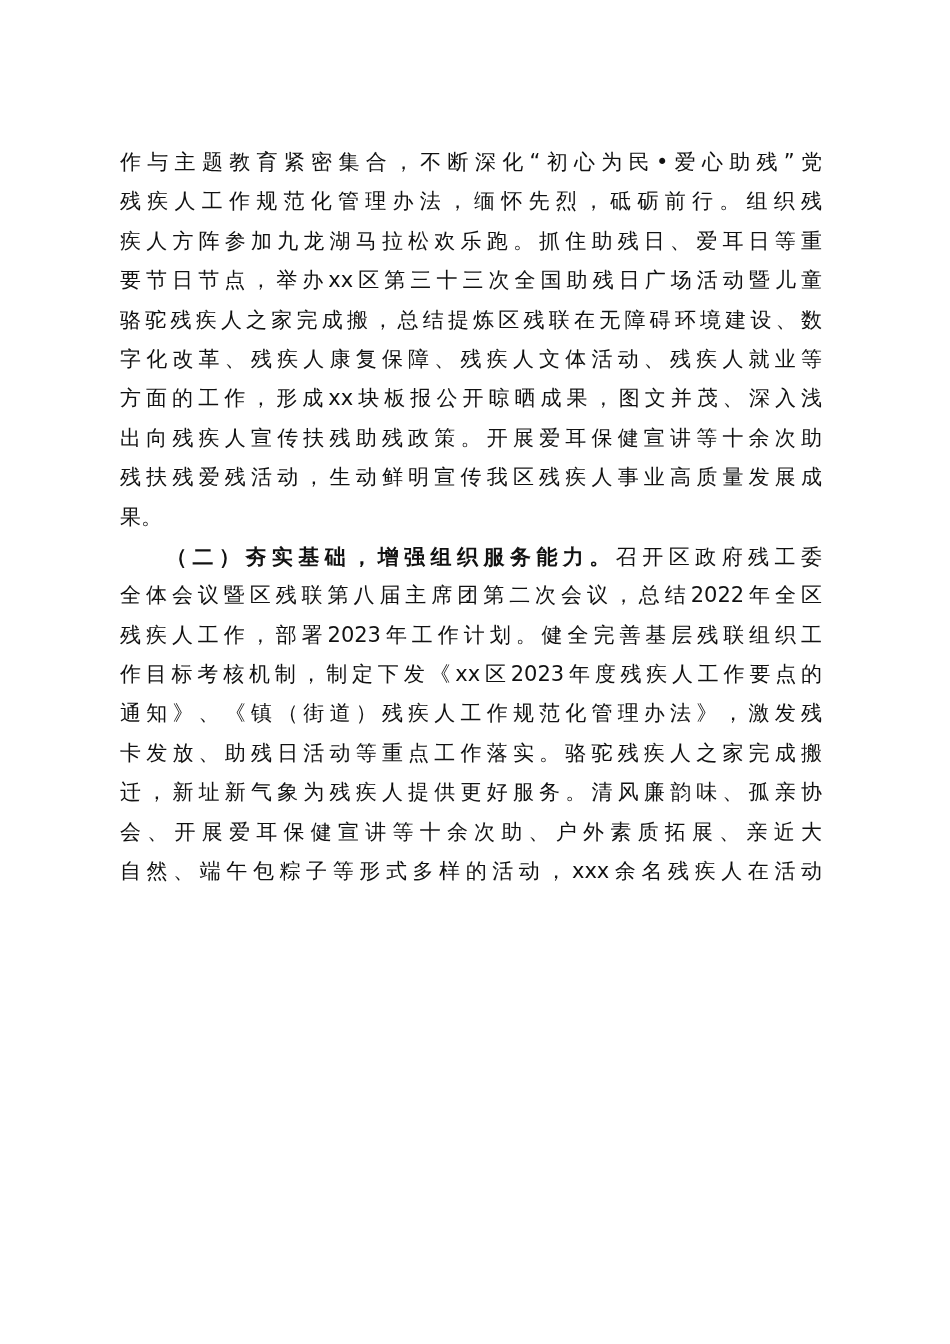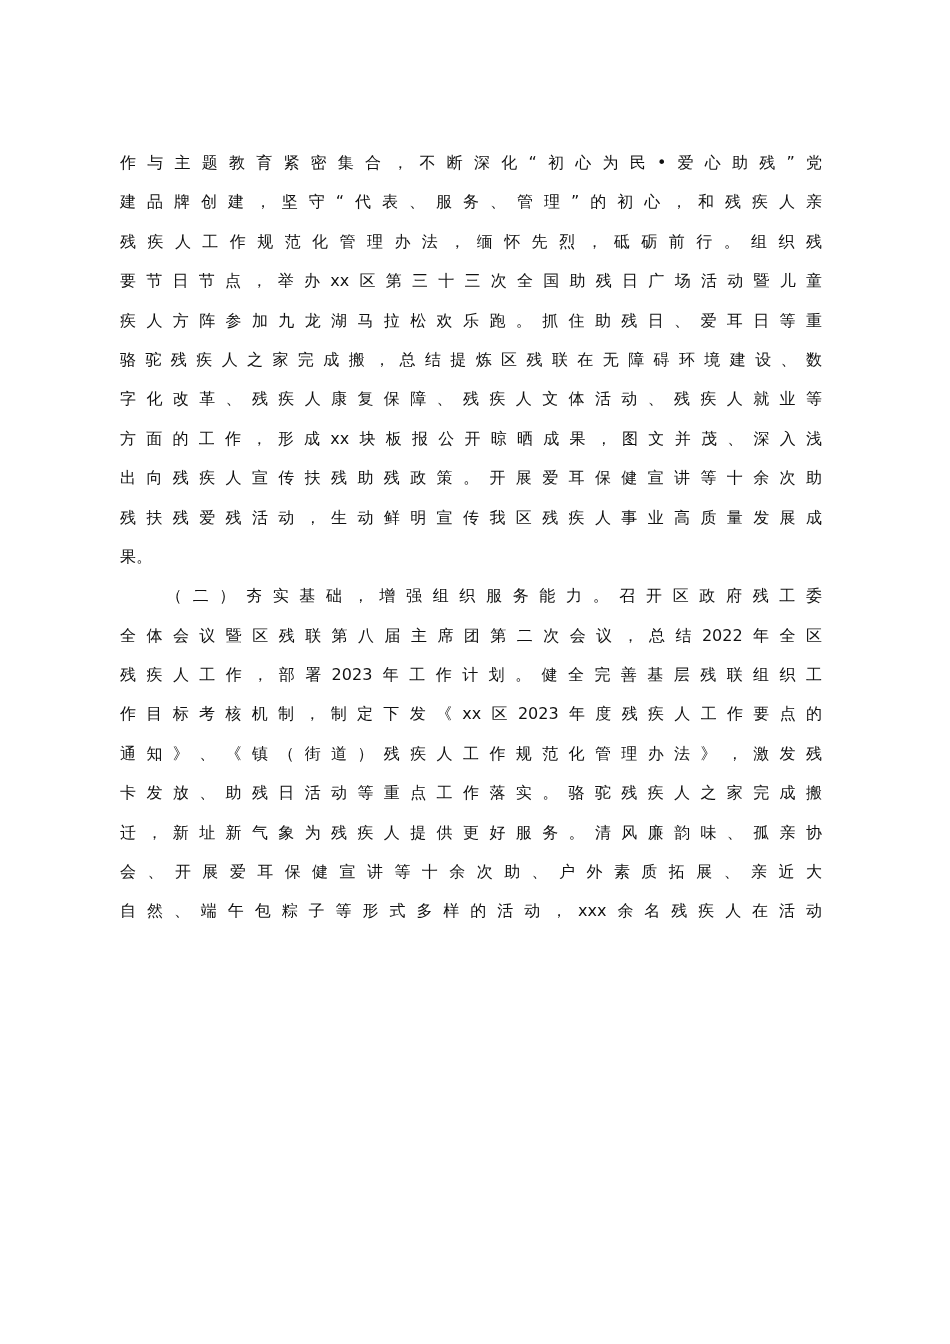--- a/index.html
+++ b/index.html
@@ -20,54 +20,53 @@
     width: 950px;
     height: 1344px;
     background: #ffffff;
   }
   .content {
     position: absolute;
     left: 120px;
     top: 143px;
     width: 702px;
     font-family: "DejaVu Sans", "Liberation Sans", sans-serif;
-    font-size: 16px;
+    font-size: 21px;
     color: #111111;
     line-height: 39.4px;
   }
   .line {
     display: block;
     height: 39.4px;
     white-space: nowrap;
     text-align: justify;
     text-align-last: justify;
     letter-spacing: 0px;
   }
   .line.last {
     text-align-last: left;
   }
   .line.indent {
     padding-left: 46px;
   }
   .heading {
     font-family: "DejaVu Serif", "Liberation Serif", serif;
-    font-weight: normal;
+    font-weight: bold;
   }
 </style>
 </head>
 <body>
 
 <div class="page">
   <div class="content">
     <div>
       <span class="line">作与主题教育紧密集合，不断深化“初心为民•爱心助残”党</span>
-      <span class="line">建品牌创建，坚守“代表、服务、管理”的初心，和残疾人亲</span>
       <span class="line">残疾人工作规范化管理办法，缅怀先烈，砥砺前行。组织残</span>
+      <span class="line">疾人方阵参加九龙湖马拉松欢乐跑。抓住助残日、爱耳日等重</span>
       <span class="line">要节日节点，举办xx区第三十三次全国助残日广场活动暨儿童</span>
-      <span class="line">疾人方阵参加九龙湖马拉松欢乐跑。抓住助残日、爱耳日等重</span>
       <span class="line">骆驼残疾人之家完成搬，总结提炼区残联在无障碍环境建设、数</span>
       <span class="line">字化改革、残疾人康复保障、残疾人文体活动、残疾人就业等</span>
       <span class="line">方面的工作，形成xx块板报公开晾晒成果，图文并茂、深入浅</span>
       <span class="line">出向残疾人宣传扶残助残政策。开展爱耳保健宣讲等十余次助</span>
       <span class="line">残扶残爱残活动，生动鲜明宣传我区残疾人事业高质量发展成</span>
       <span class="line last">果。</span>
     </div>
     <div>
       <span class="line indent"><span class="heading">（二）夯实基础，增强组织服务能力。</span><span>召开区政府残工委</span></span>
       <span class="line">全体会议暨区残联第八届主席团第二次会议，总结2022年全区</span>

